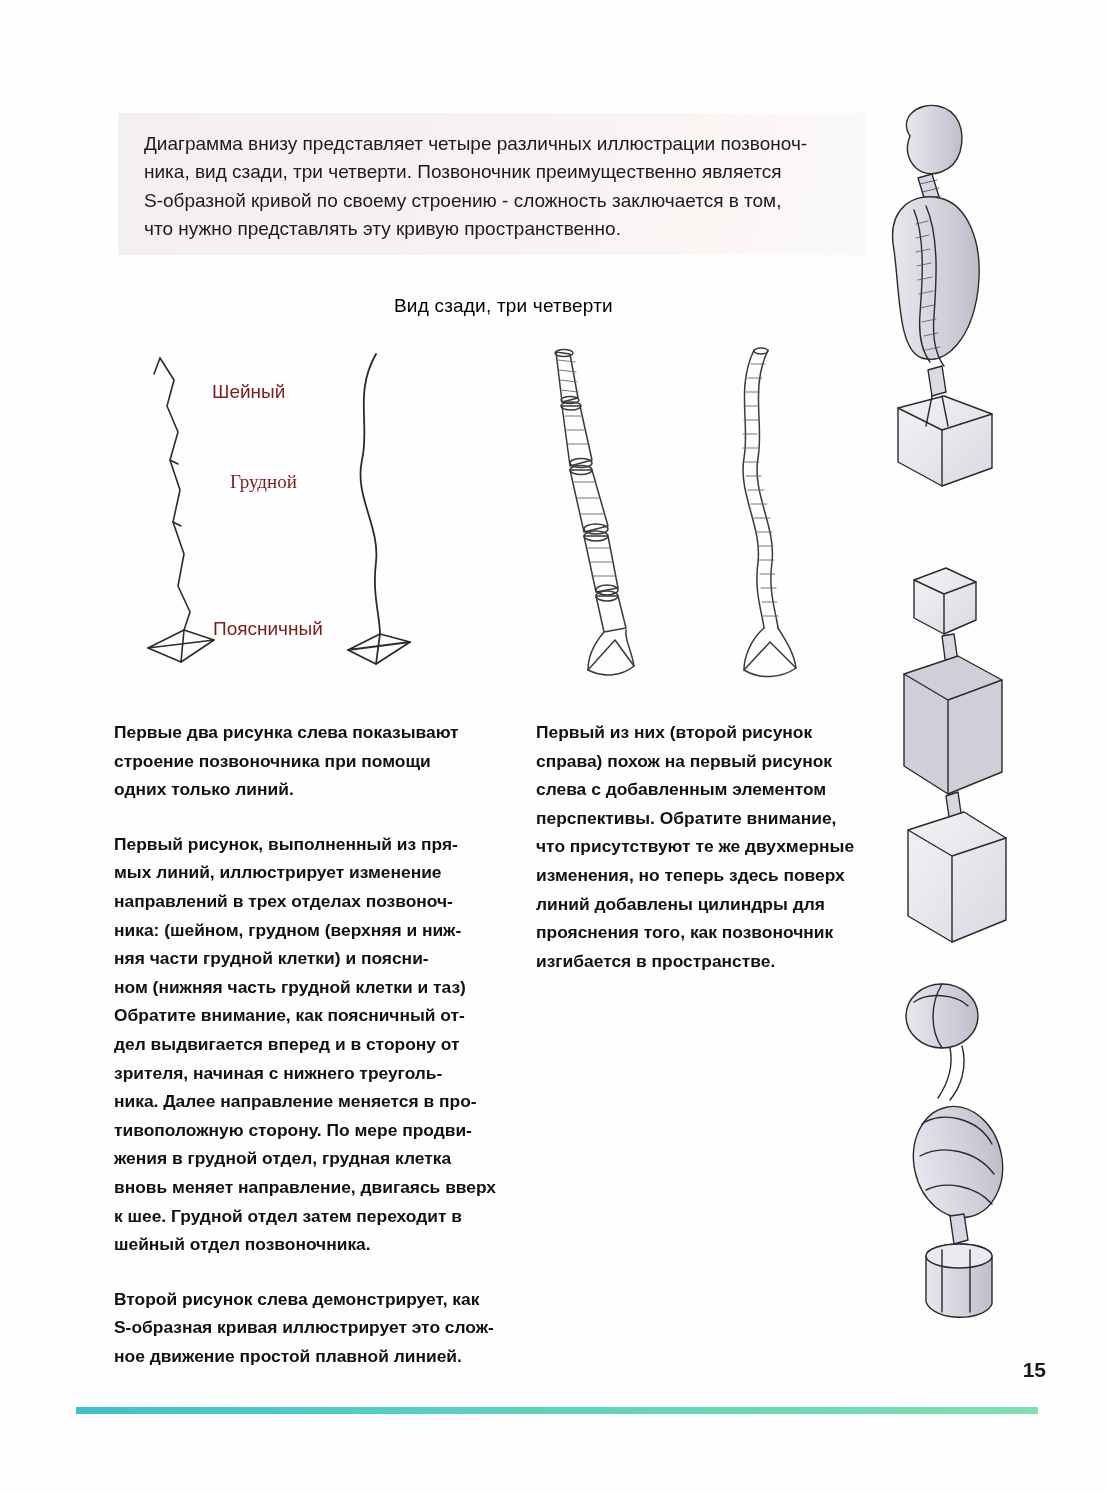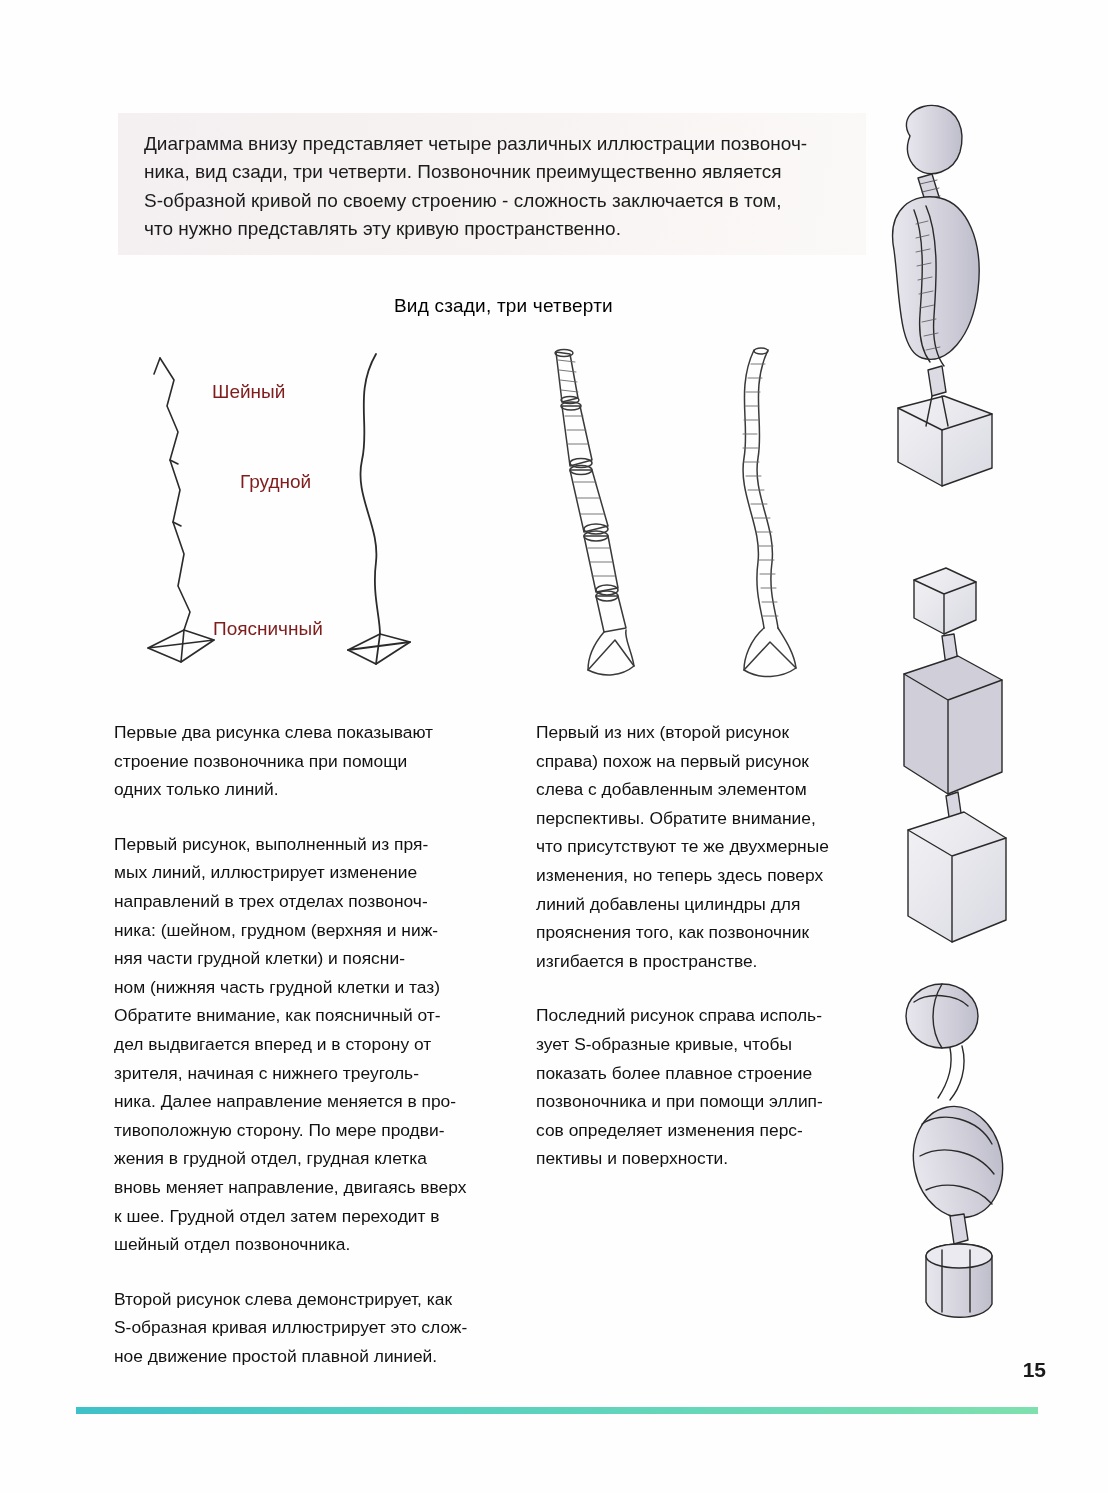--- a/index.html
+++ b/index.html
@@ -62,29 +62,30 @@
   }
   .diagram svg { display: block; }
 
   .spine-label {
     position: absolute;
     font-size: 19px;
     color: #7f1d1d;
     white-space: nowrap;
   }
   .lbl-cervical { left: 212px; top: 381px; }
-  .lbl-thoracic { left: 240px; top: 471px; }
+  .lbl-thoracic { left: 230px; top: 471px; font-family: Liberation Serif, serif; }
   .lbl-lumbar   { left: 213px; top: 618px; }
 
   
   .col {
     position: absolute;
     font-size: 17.4px;
     line-height: 28.6px;
     color: #111;
+    font-weight: bold;
   }
   .col-left  { left: 114px; top: 718px; width: 398px; }
   .col-right { left: 536px; top: 718px; width: 330px; }
   .col p { margin: 0 0 26px 0; white-space: pre-line; }
   .col p:last-child { margin-bottom: 0; }
 
   
   .illus {
     position: absolute;
     right: 38px;
@@ -220,26 +221,20 @@
   <div class="col col-right">
     <p>Первый из них (второй рисунок
 справа) похож на первый рисунок
 слева с добавленным элементом
 перспективы.  Обратите внимание,
 что присутствуют те же двухмерные
 изменения, но теперь здесь поверх
 линий добавлены цилиндры для
 прояснения того, как позвоночник
 изгибается в пространстве.</p>
-    <p>Последний рисунок справа исполь-
-зует S-образные кривые, чтобы
-показать более плавное строение
-позвоночника и при помощи эллип-
-сов определяет изменения перс-
-пективы и поверхности.</p>
   </div>
 
   <div class="illus">
     <svg width="190" height="1220" viewBox="0 0 190 1220" xmlns="http://www.w3.org/2000/svg">
       <defs>
         <linearGradient id="gShade" x1="0" y1="0" x2="1" y2="0">
           <stop offset="0%" stop-color="#e8e7ee"></stop>
           <stop offset="55%" stop-color="#d3d2dc"></stop>
           <stop offset="100%" stop-color="#bebdcb"></stop>
         </linearGradient>

